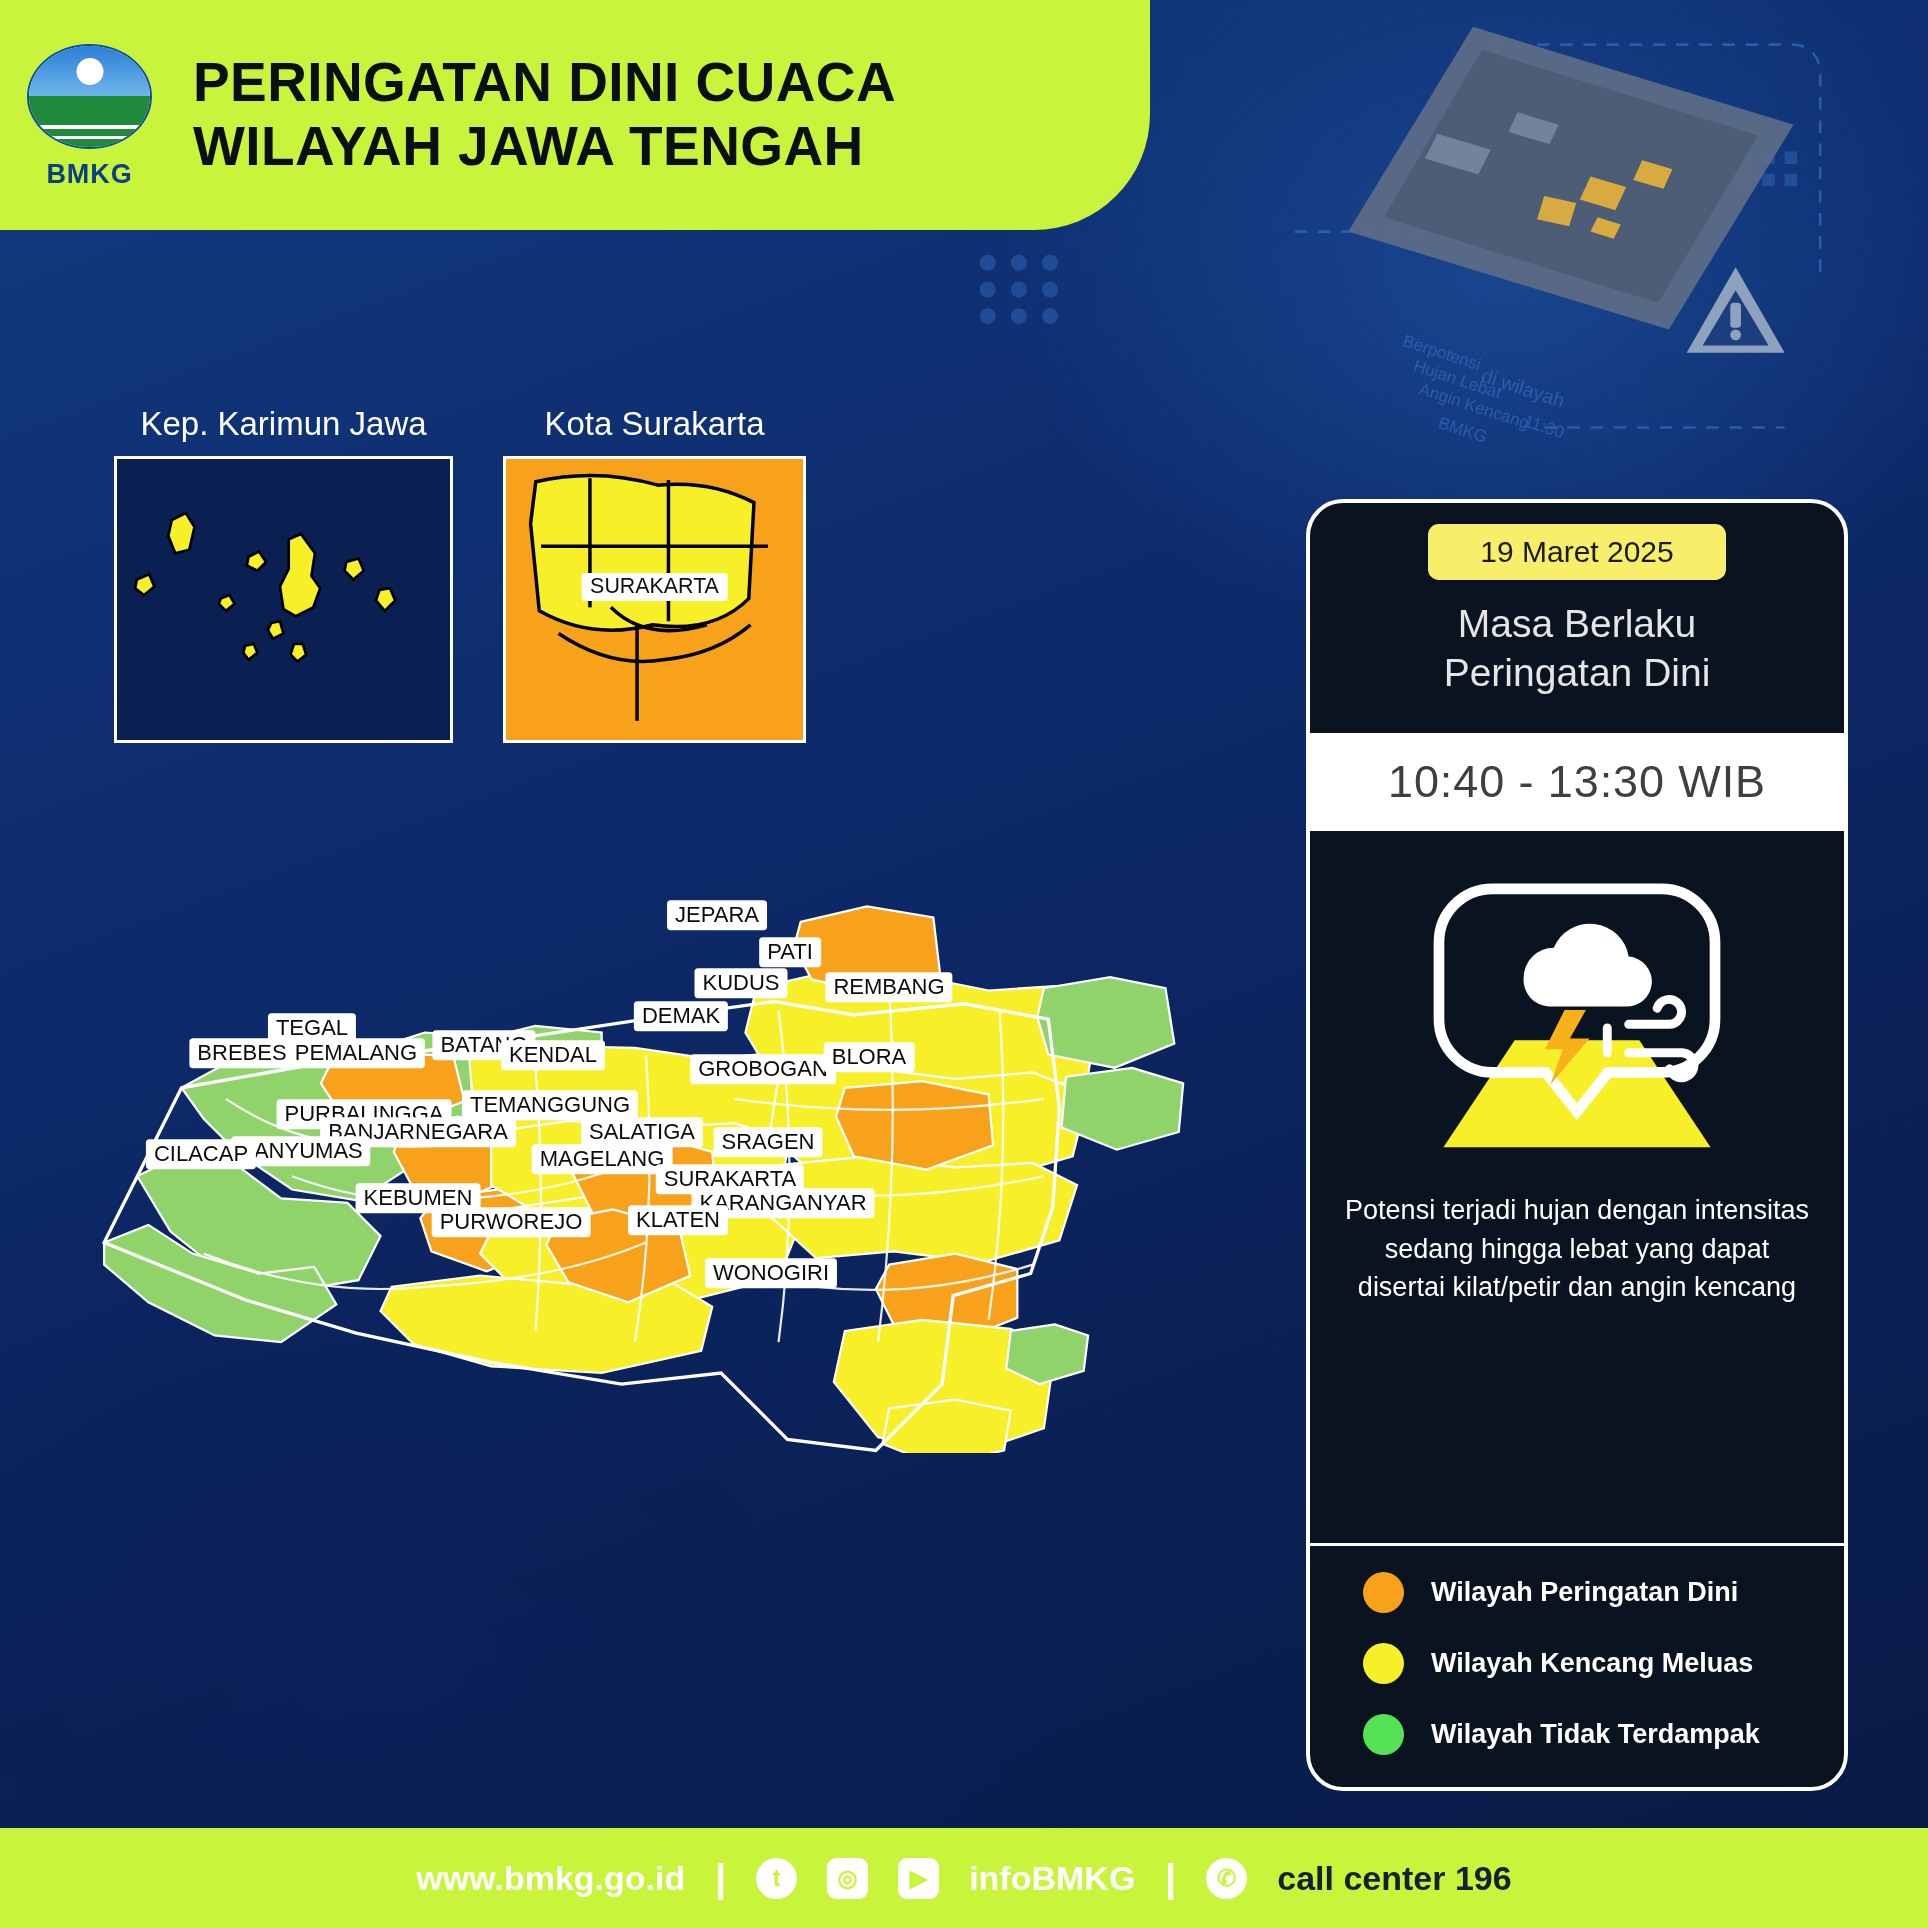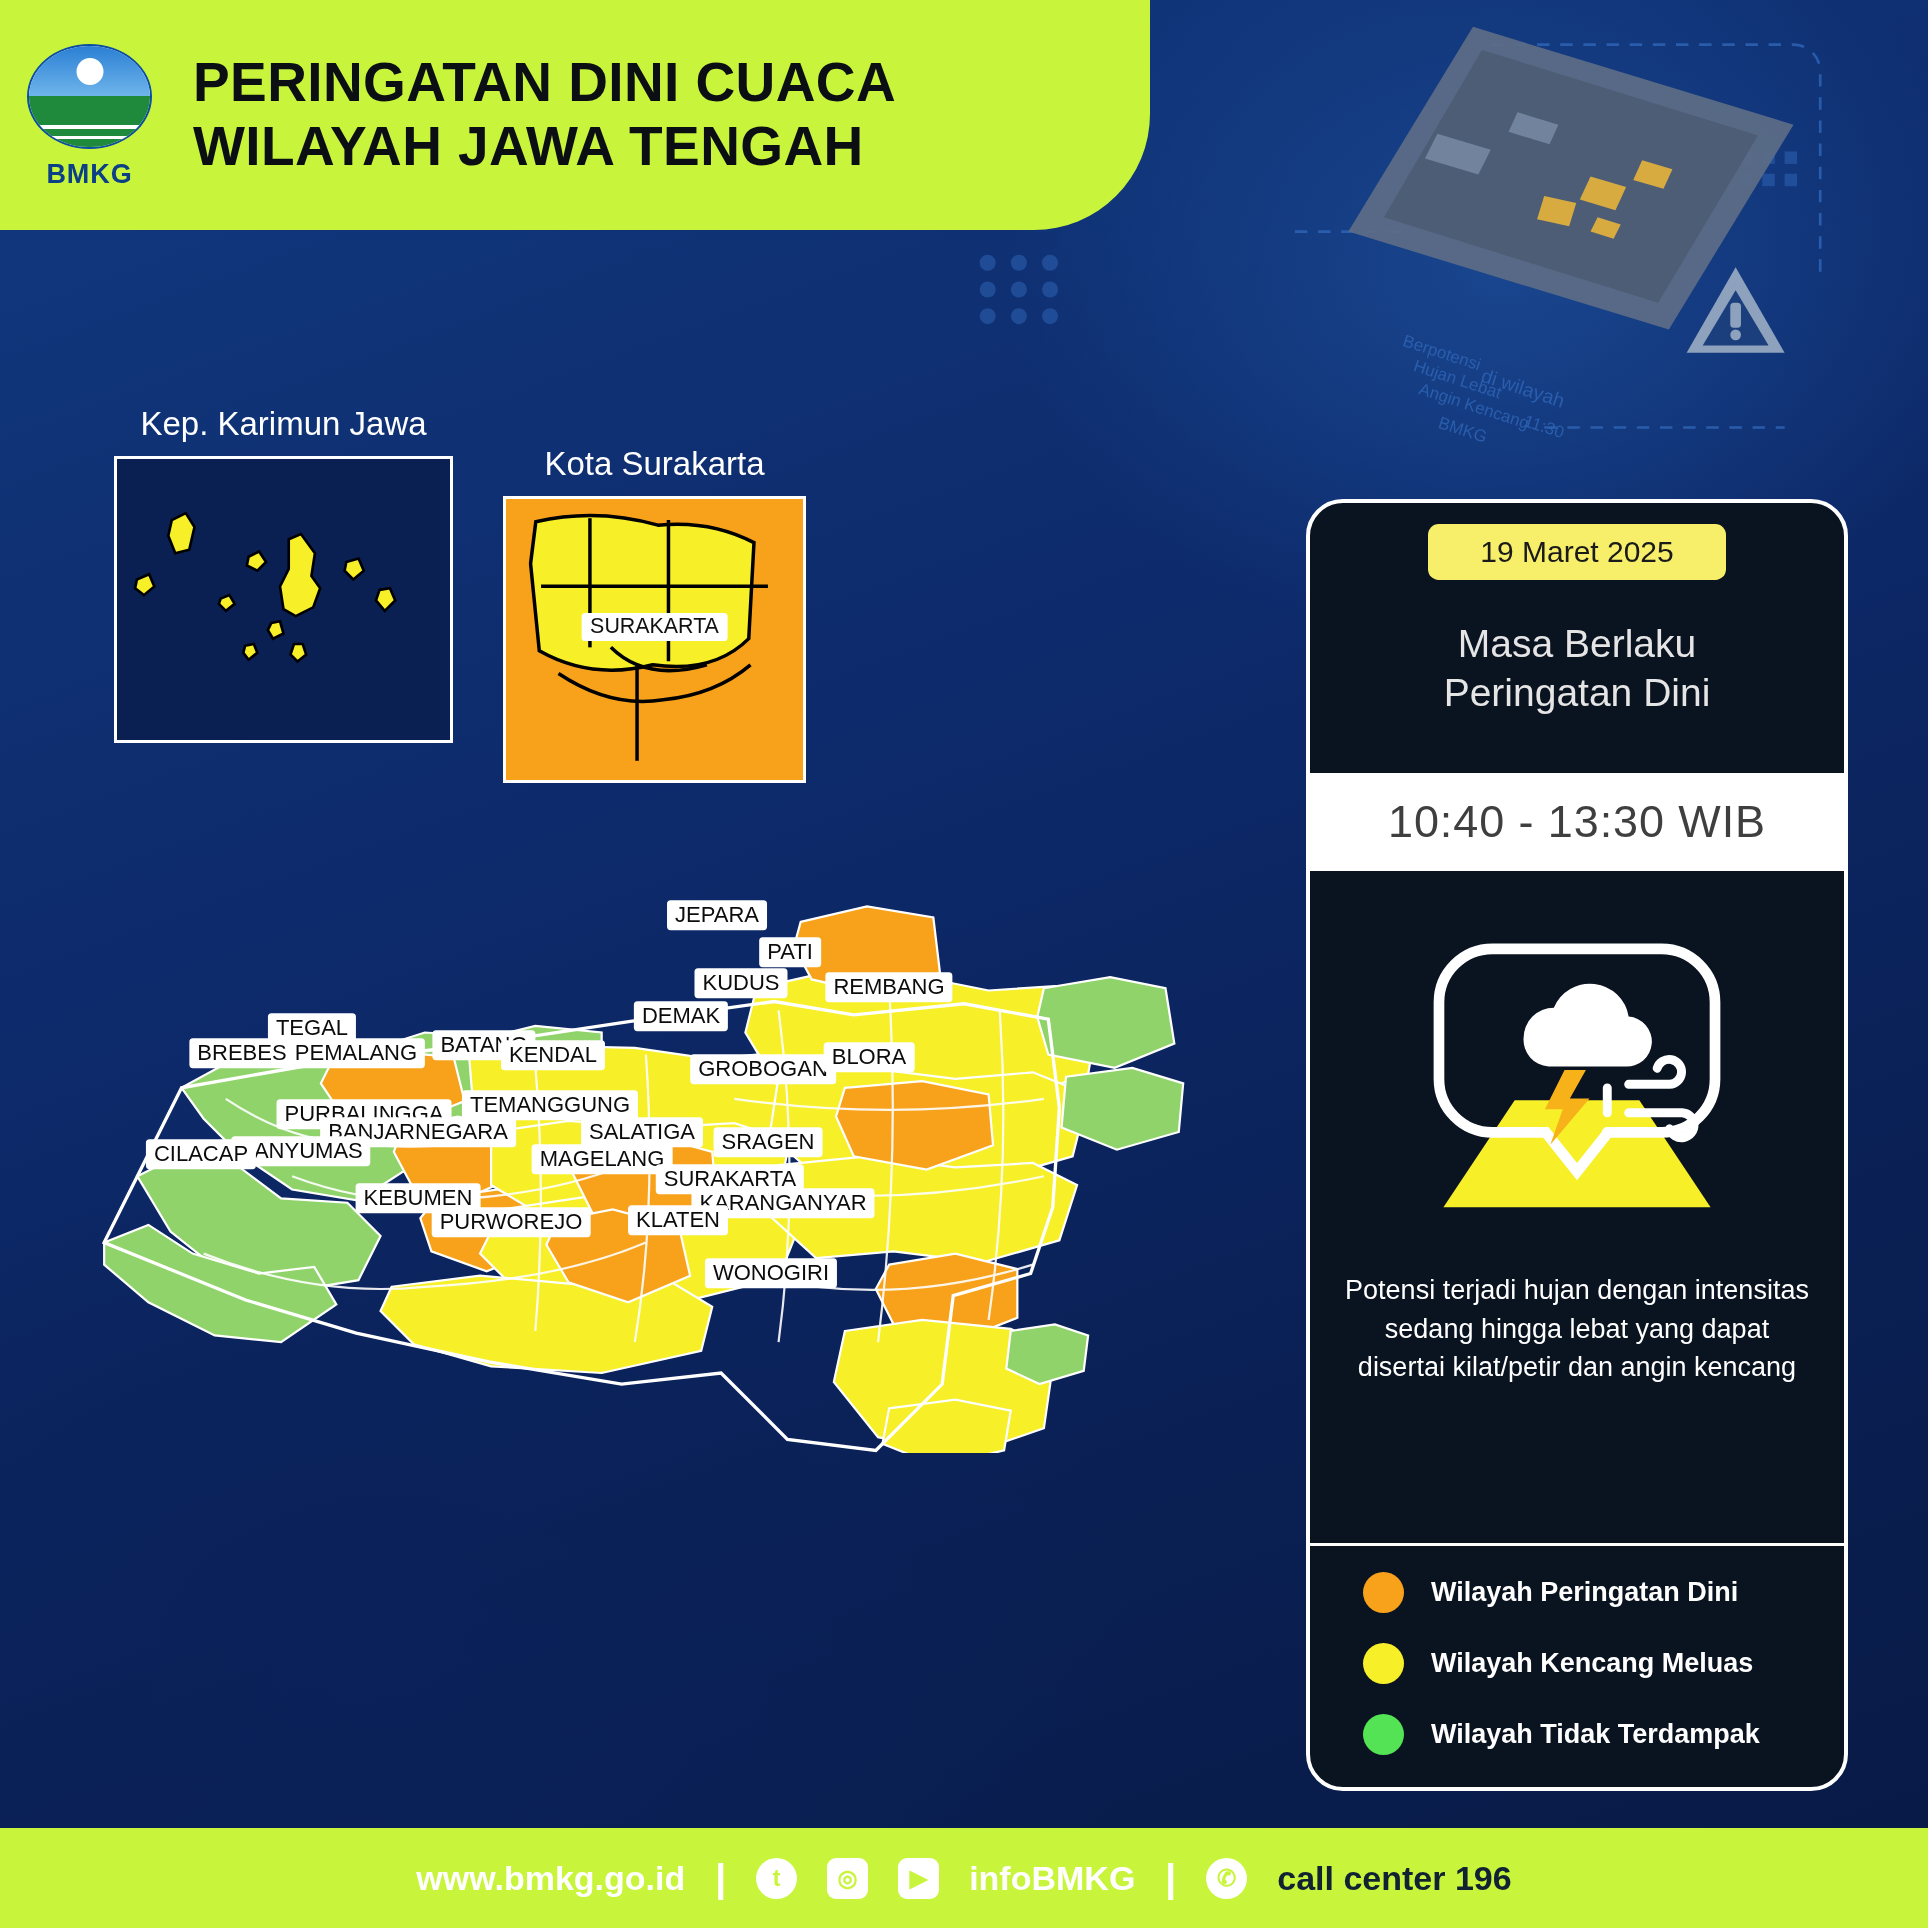--- a/index.html
+++ b/index.html
@@ -65,21 +65,21 @@
     line-height: 1.16; letter-spacing: 0.4px;
   }
 
   
   .illus { position: absolute; top: 9px; right: 36px; width: 936px; height: 463px; }
   .illus svg { width: 100%; height: 100%; }
 
   
   .insets { position: absolute; top: 405px; left: 114px; display: flex; gap: 50px; }
   .inset { width: 339px; }
-  .inset.wide { width: 303px; margin-top: 40px; }
+  .inset.wide { width: 303px; }
   .inset-title {
     color: #ffffff; font-size: 33px; text-align: center; margin-bottom: 12.5px;
     white-space: nowrap;
   }
   .inset-box {
     border: 3.6px solid #ffffff; height: 287px; position: relative; overflow: hidden;
     background: #0a1f52;
   }
   .inset-box.semarang { background: #f7ef28; }
   .inset-box.surakarta { background: #f7a21a; }
@@ -97,21 +97,21 @@
     position: absolute; background: #ffffff; color: #0c0c0c;
     font-size: 22px; padding: 1.8px 8px; border-radius: 3.6px;
     white-space: nowrap; transform: translate(-50%, -50%);
   }
 
   
   .panel {
     position: absolute; right: 80px; top: 499px; width: 542px; height: 1292px;
     border: 4.5px solid #ffffff; border-radius: 37px;
     background: #0a1320; overflow: hidden;
-    display: flex; flex-direction: column; gap: 20px;
+    display: flex; flex-direction: column;
   }
   .date-pill {
     align-self: center; margin-top: 21.4px;
     background: #f7ef6a; color: #1a1a1a;
     font-size: 30px; padding: 10.7px 52px; border-radius: 10.7px;
   }
   .panel-head {
     text-align: center; color: #e5e5e5; font-size: 39px; line-height: 1.25;
     margin: 20px 0 36px 0;
   }

